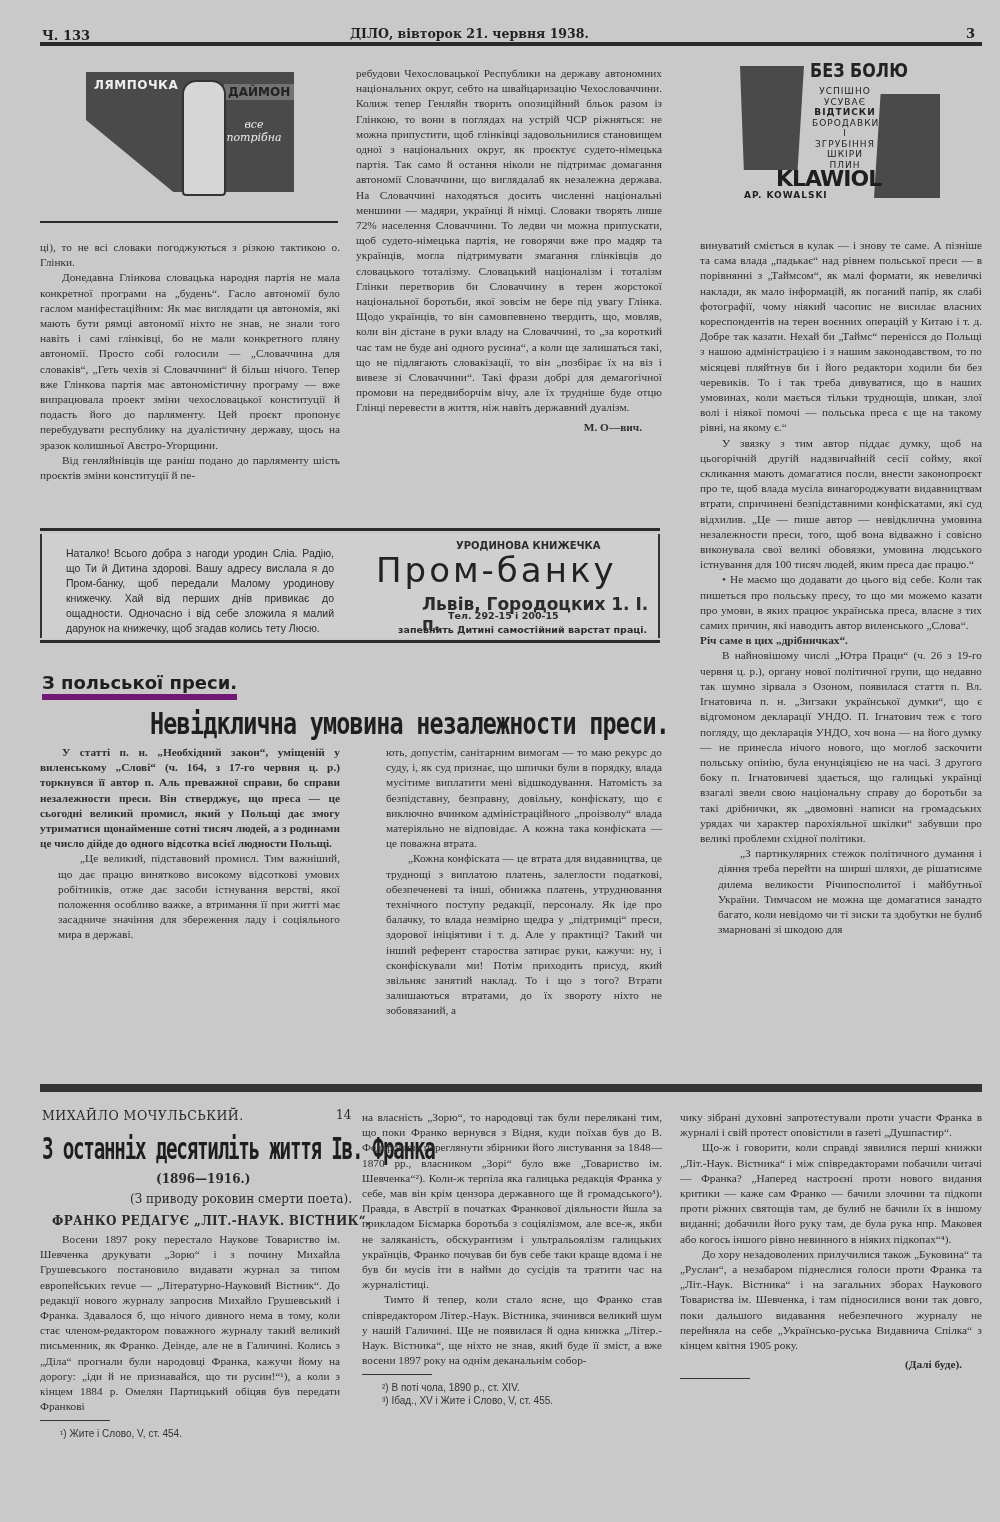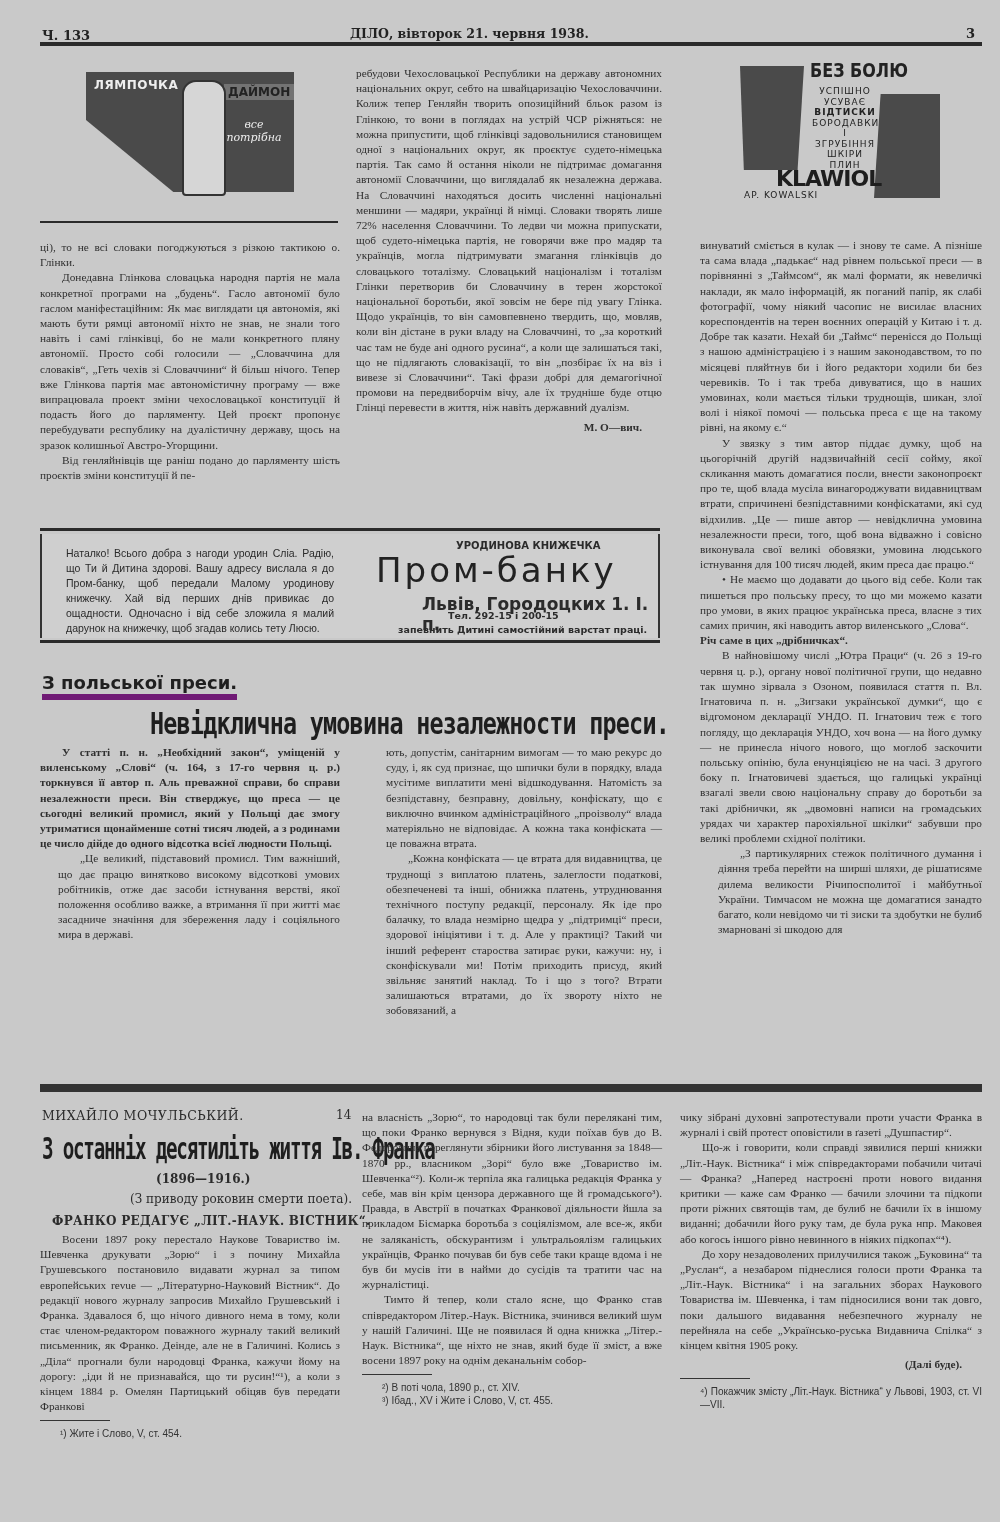--- a/index.html
+++ b/index.html
@@ -47,21 +47,21 @@
   <div class="abs" style="left:72px;top:28px;width:66px;font-family:'DejaVu Sans',sans-serif;font-size:9px;line-height:10.5px;color:#222;text-align:center;letter-spacing:1px;">
     <div>УСПІШНО</div>
     <div>УСУВАЄ</div>
     <div style="font-weight:bold;">ВІДТИСКИ</div>
     <div>БОРОДАВКИ</div>
     <div>І ЗГРУБІННЯ</div>
     <div>ШКІРИ</div>
     <div>ПЛИН</div>
   </div>
   <div class="abs" style="left:2px;top:108px;font-family:'DejaVu Sans',sans-serif;font-weight:bold;font-size:22px;color:#1e1e1e;letter-spacing:-1px;margin-left:34px;">KLAWIOL</div>
-  <div class="abs" style="left:4px;top:132px;font-family:'DejaVu Sans',sans-serif;font-weight:normal;font-size:9px;color:#222;letter-spacing:1px;">AP. KOWALSKI</div>
+  <div class="abs" style="left:4px;top:132px;font-family:'DejaVu Sans',sans-serif;font-weight:bold;font-size:9px;color:#222;letter-spacing:1px;">AP. KOWALSKI</div>
 </div>
 
 <div class="col" style="left:40px;top:240px;width:300px;">
   <p class="noind">ці), то не всі словаки погоджуються з різкою тактикою о. Глінки.</p>
   <p>Донедавна Глінкова словацька народня партія не мала конкретної програми на „будень“. Гасло автономії було гаслом маніфестаційним: Як має виглядати ця автономія, які мають бути рямці автономії ніхто не знав, не знали того навіть і самі глінківці, бо не мали конкретного пляну автономії. Просто собі голосили — „Словаччина для словаків“, „Геть чехів зі Словаччини“ й більш нічого. Тепер вже Глінкова партія має автономістичну програму — вже випрацювала проект зміни чехословацької конституції й подасть його до парляменту. Цей проєкт пропонує перебудувати республику на дуалістичну державу, щось на зразок колишньої Австро-Угорщини.</p>
   <p>Від генляйнівців ще раніш подано до парляменту шість проєктів зміни конституції й пе-</p>
 </div>
 <div class="col" style="left:356px;top:66px;width:306px;">
   <p class="noind">ребудови Чехословацької Республики на державу автономних національних округ, себто на швайцаризацію Чехословаччини. Колиж тепер Генляйн творить опозиційний бльок разом із Глінкою, то вони в поглядах на устрій ЧСР ріжняться: не можна припустити, щоб глінківці задовольнилися становищем одної з національних округ, як проєктує судето-німецька партія. Так само й остання ніколи не підтримає домагання автономії Словаччини, що виглядалаб як незалежна держава. На Словаччині находяться досить численні національні меншини — мадяри, українці й німці. Словаки творять лише 72% населення Словаччини. То ледви чи можна припускати, щоб судето-німецька партія, не говорячи вже про мадяр та українців, могла підтримувати змагання глінківців до словацького тоталізму. Словацький націоналізм і тоталізм Глінки перетворив би Словаччину в терен жорстокої національної боротьби, якої зовсім не бере під увагу Глінка. Щодо українців, то він самовпевнено твердить, що, мовляв, коли він дістане в руки владу на Словаччині, то „за короткий час там не буде ані одного русина“, а коли ще залишаться такі, що не підлягають словакізації, то він „позбірає їх на віз і вивезе зі Словаччини“. Такі фрази добрі для демагогічної промови на передвиборчім вічу, але їх трудніше буде отцю Глінці перевести в життя, ніж навіть державний дуалізм.</p>
   <div class="sig">М. О—вич.</div>
@@ -120,14 +120,13 @@
   <div class="fn-rule"></div>
   <div class="fn" style="padding-left:20px;">²) В поті чола, 1890 р., ст. XIV.</div>
   <div class="fn" style="padding-left:20px;">³) Ібад., XV і Жите і Слово, V, ст. 455.</div>
 </div>
 <div class="col" style="left:680px;top:1110px;width:302px;">
   <p class="noind">чику зібрані духовні запротестували проти участи Франка в журналі і свій протест оповістили в ґазеті „Душпастир“.</p>
   <p>Що-ж і говорити, коли справді зявилися перші книжки „Літ.-Наук. Вістника“ і між співредакторами побачили читачі — Франка? „Наперед настроєні проти нового видання критики — каже сам Франко — бачили злочини та підкопи проти ріжних святощів там, де булиб не бачили їх в іншому виданні; добачили його руку там, де була рука нпр. Маковея або когось іншого рівно невинного в ніяких підкопах“⁴).</p>
   <p>До хору незадоволених прилучилися також „Буковина“ та „Руслан“, а незабаром піднеслися голоси проти Франка та „Літ.-Наук. Вістника“ і на загальних зборах Наукового Товариства ім. Шевченка, і там підносилися вони так довго, поки дальшого видавання небезпечного журналу не перейняла на себе „Українсько-руська Видавнича Спілка“ з кінцем квітня 1905 року.</p>
   <div class="sig">(Далі буде).</div>
   <div class="fn-rule"></div>
-  <div class="fn" style="padding-left:20px;">⁴) Покажчик змісту „Літ.-Наук. Вістника“ у Львові, 1903, ст. VI—VII.</div>
 </div>
 
 </body></html>

